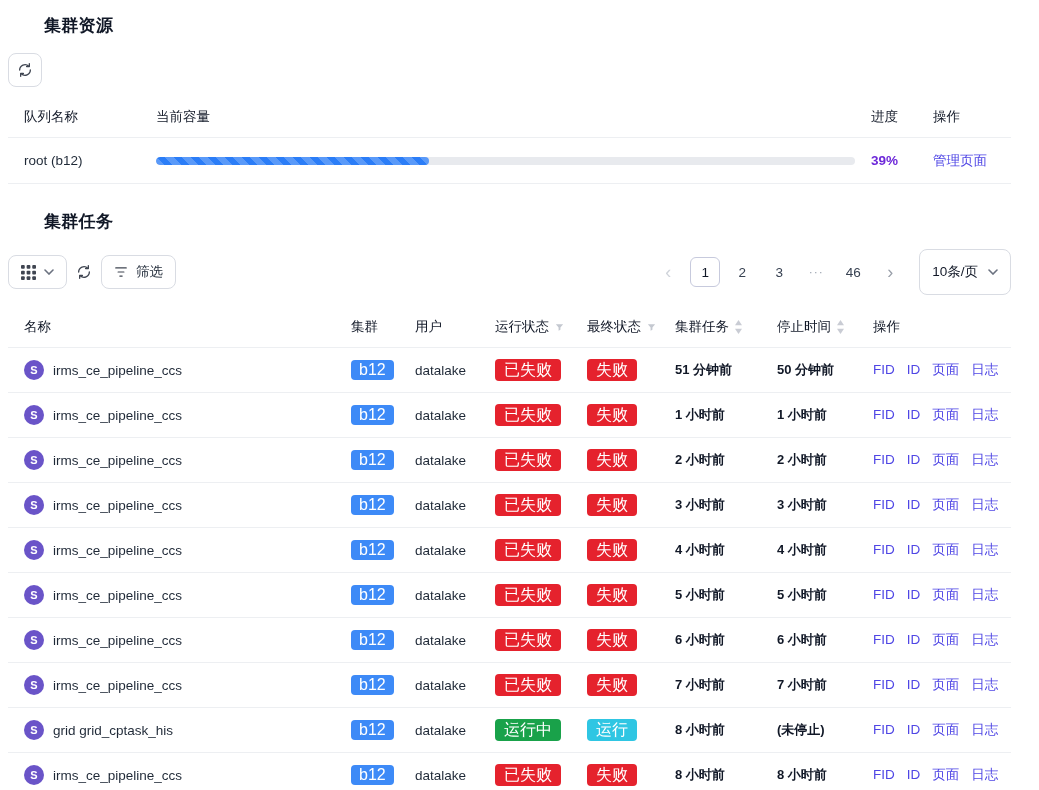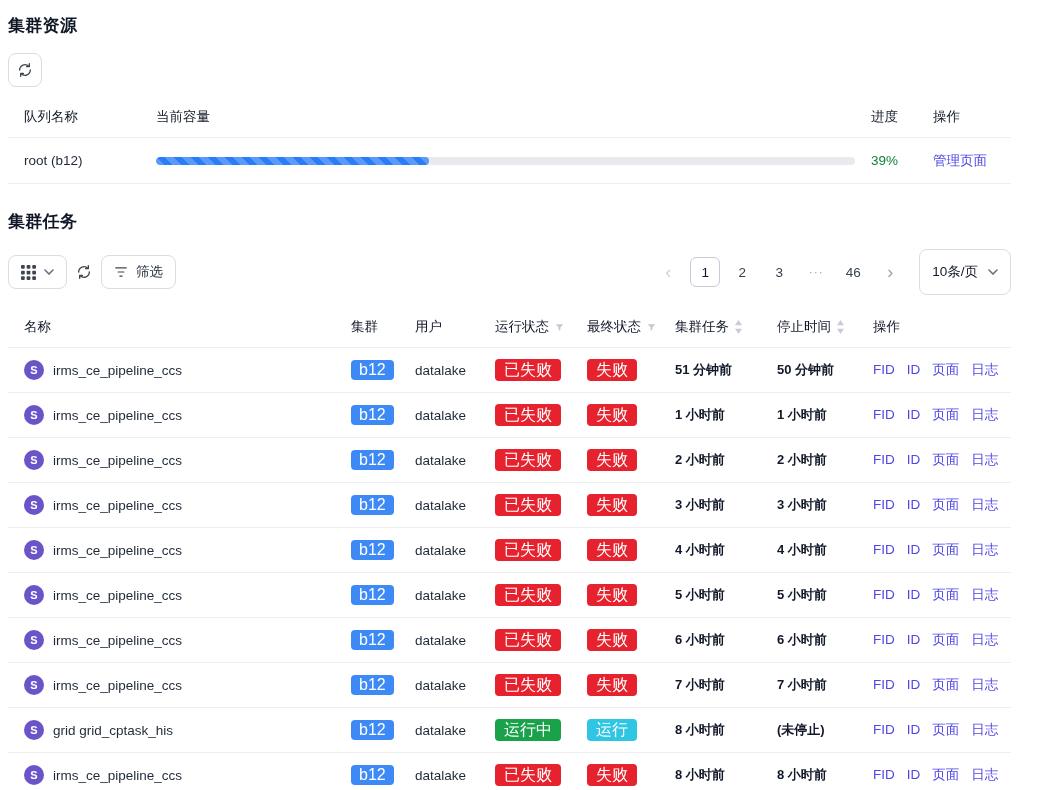--- a/index.html
+++ b/index.html
@@ -4,21 +4,21 @@
 <style>
   * { margin:0; padding:0; box-sizing:border-box; }
   html,body { background:#fff; }
   body {
     width:1039px; min-height:790px;
     font-family:"Liberation Sans","DejaVu Sans",sans-serif;
     color:#1f2937; font-size:13.5px;
   }
   .page { padding:14px 28px 22px 8px; }
 
-  .section-title { font-size:17px; font-weight:700; color:#111827; letter-spacing:.3px; }
+  .section-title { font-size:17px; font-weight:700; color:#111827; letter-spacing:.3px;margin-left:36px; }
 
   
   .icon-btn {
     display:inline-flex; align-items:center; justify-content:center;
     width:34px; height:34px; border:1px solid #d9dce3; border-radius:8px;
     background:#fff; cursor:pointer; color:#3f4551;
   }
   .icon-btn.plain { border:none; width:28px; }
   .btn {
     display:inline-flex; align-items:center; gap:8px;
@@ -34,21 +34,21 @@
   th:first-child, td:first-child { padding-left:16px; }
 
   
   .res-toolbar { margin:16px 0 10px 0; }
   .res-table td { height:46px; }
   .track { height:8px; background:#e8eaee; border-radius:99px; overflow:hidden; }
   .fill {
     height:100%; border-radius:99px; background:var(--progress-blue,#2b7df7);
     background-image:repeating-linear-gradient(45deg, rgba(255,255,255,.22) 0 6px, rgba(255,255,255,0) 6px 12px);
   }
-  .pct { color:#15803d; }
+  .pct { color:#6d28d9;font-weight:bold; }
   .link { color:var(--link,#4f46e5); cursor:pointer; text-decoration:none; }
 
   
   .tasks { margin-top:26px; }
   .toolbar { display:flex; align-items:center; gap:3px; margin:16px 0 12px 0; }
   .summary { font-size:14px; color:#1f2937; margin-left:4px; white-space:nowrap; }
   .num { font-weight:700; }
   .num-blue { color:var(--num-blue,#2563eb); }
   .num-green { color:var(--num-green,#16a34a); }
   .num-red { color:var(--num-red,#dc2626); }

